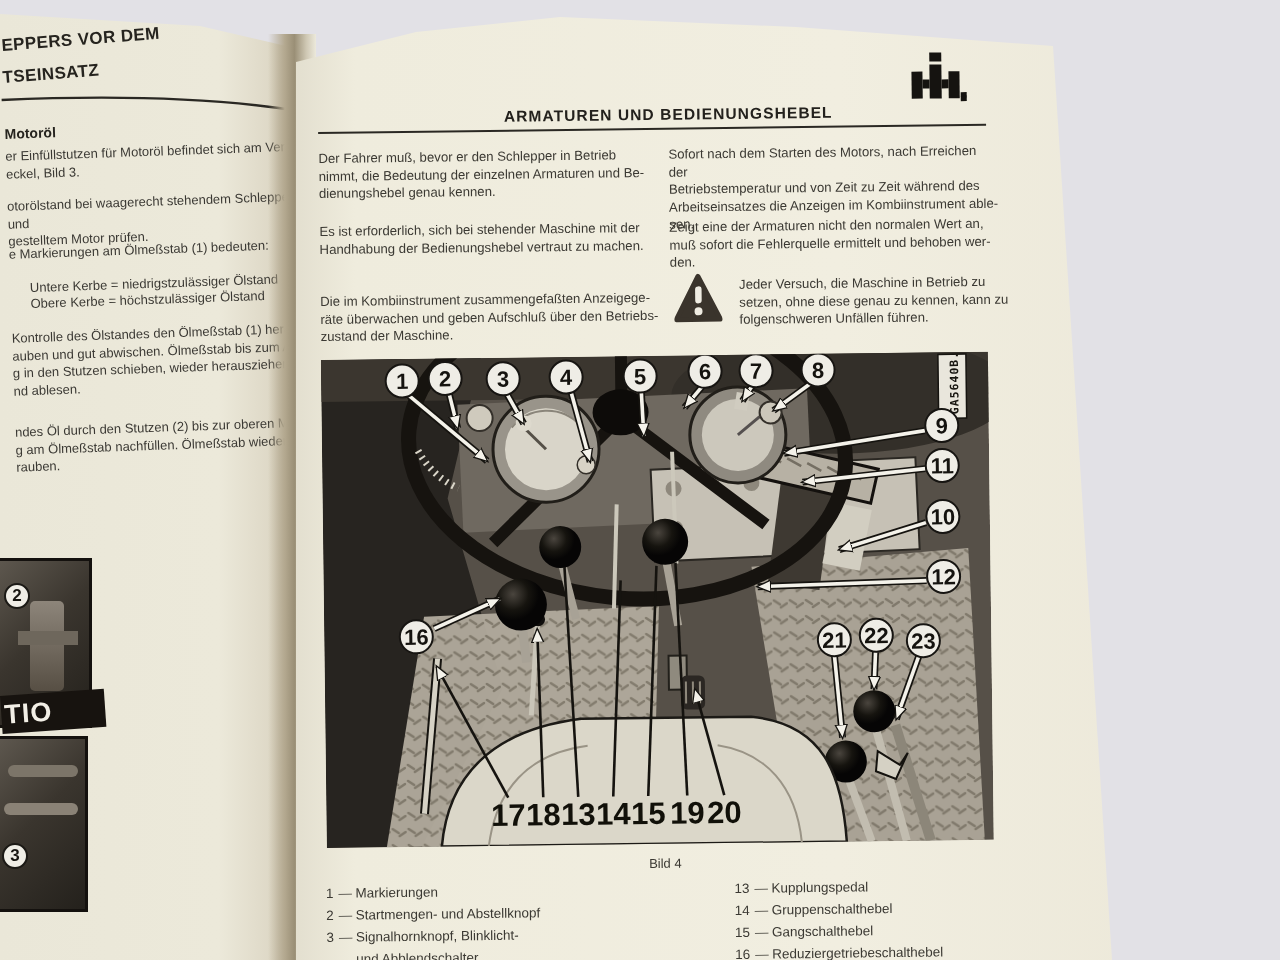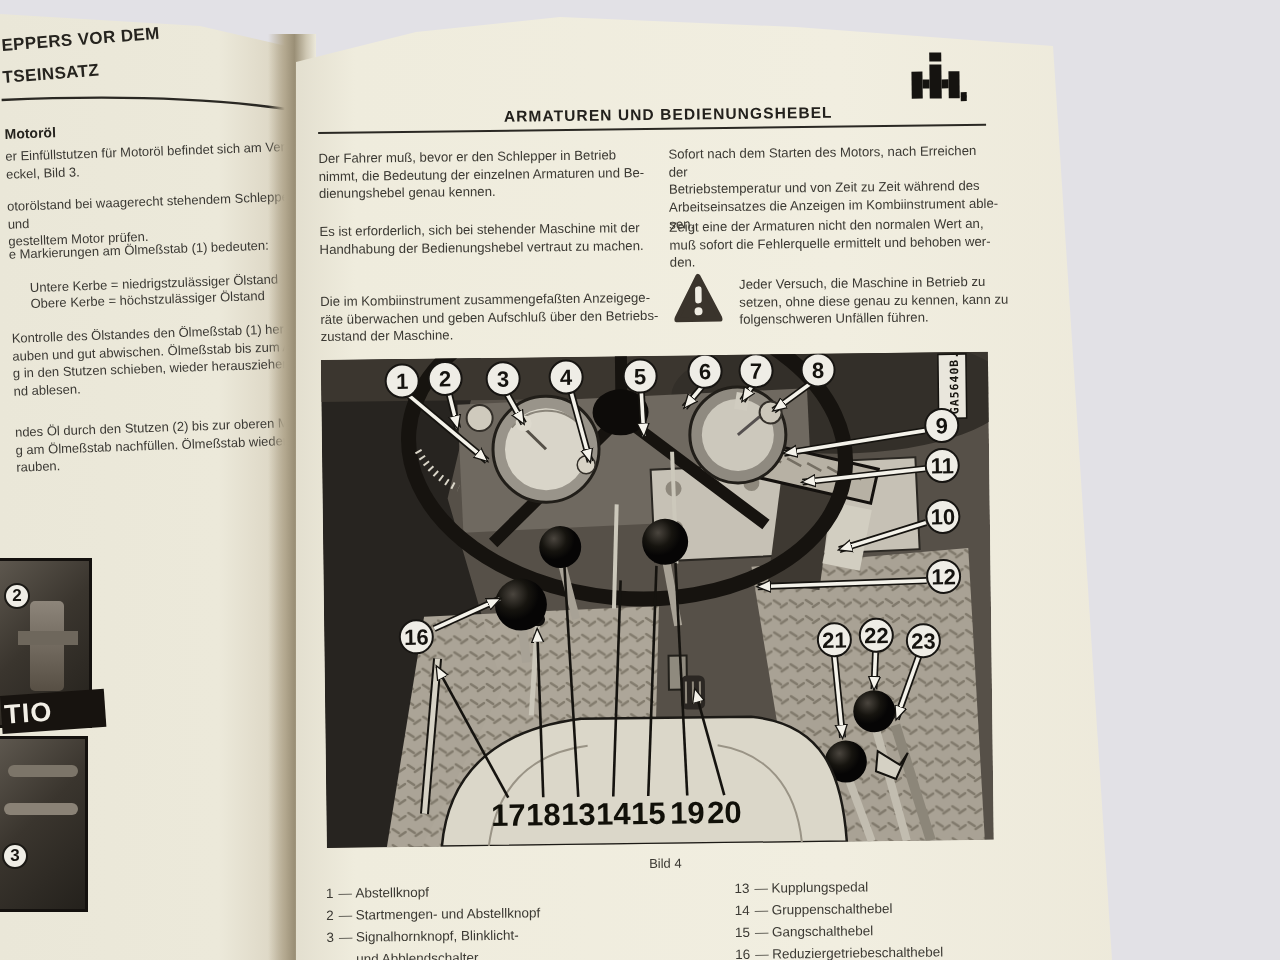--- a/index.html
+++ b/index.html
@@ -396,21 +396,21 @@
       <text x="398" y="468">20</text>
     </g>
   </svg>
 
   <div class="abs cap" style="left:344px;top:856px;">Bild 4</div>
 
   <div class="abs" style="left:6px;top:882px;width:330px;">
     <div class="lg-row">
       <span class="lg-num">1</span>
       <span class="lg-dash">—</span>
-      <span class="lg-label">Abstellknopf</span>
+      <span class="lg-label">Markierungen</span>
     </div>
     <div class="lg-row">
       <span class="lg-num">2</span>
       <span class="lg-dash">—</span>
       <span class="lg-label">Startmengen- und Abstellknopf</span>
     </div>
     <div class="lg-row">
       <span class="lg-num">3</span>
       <span class="lg-dash">—</span>
       <span class="lg-label">Signalhornknopf, Blinklicht-</span>

